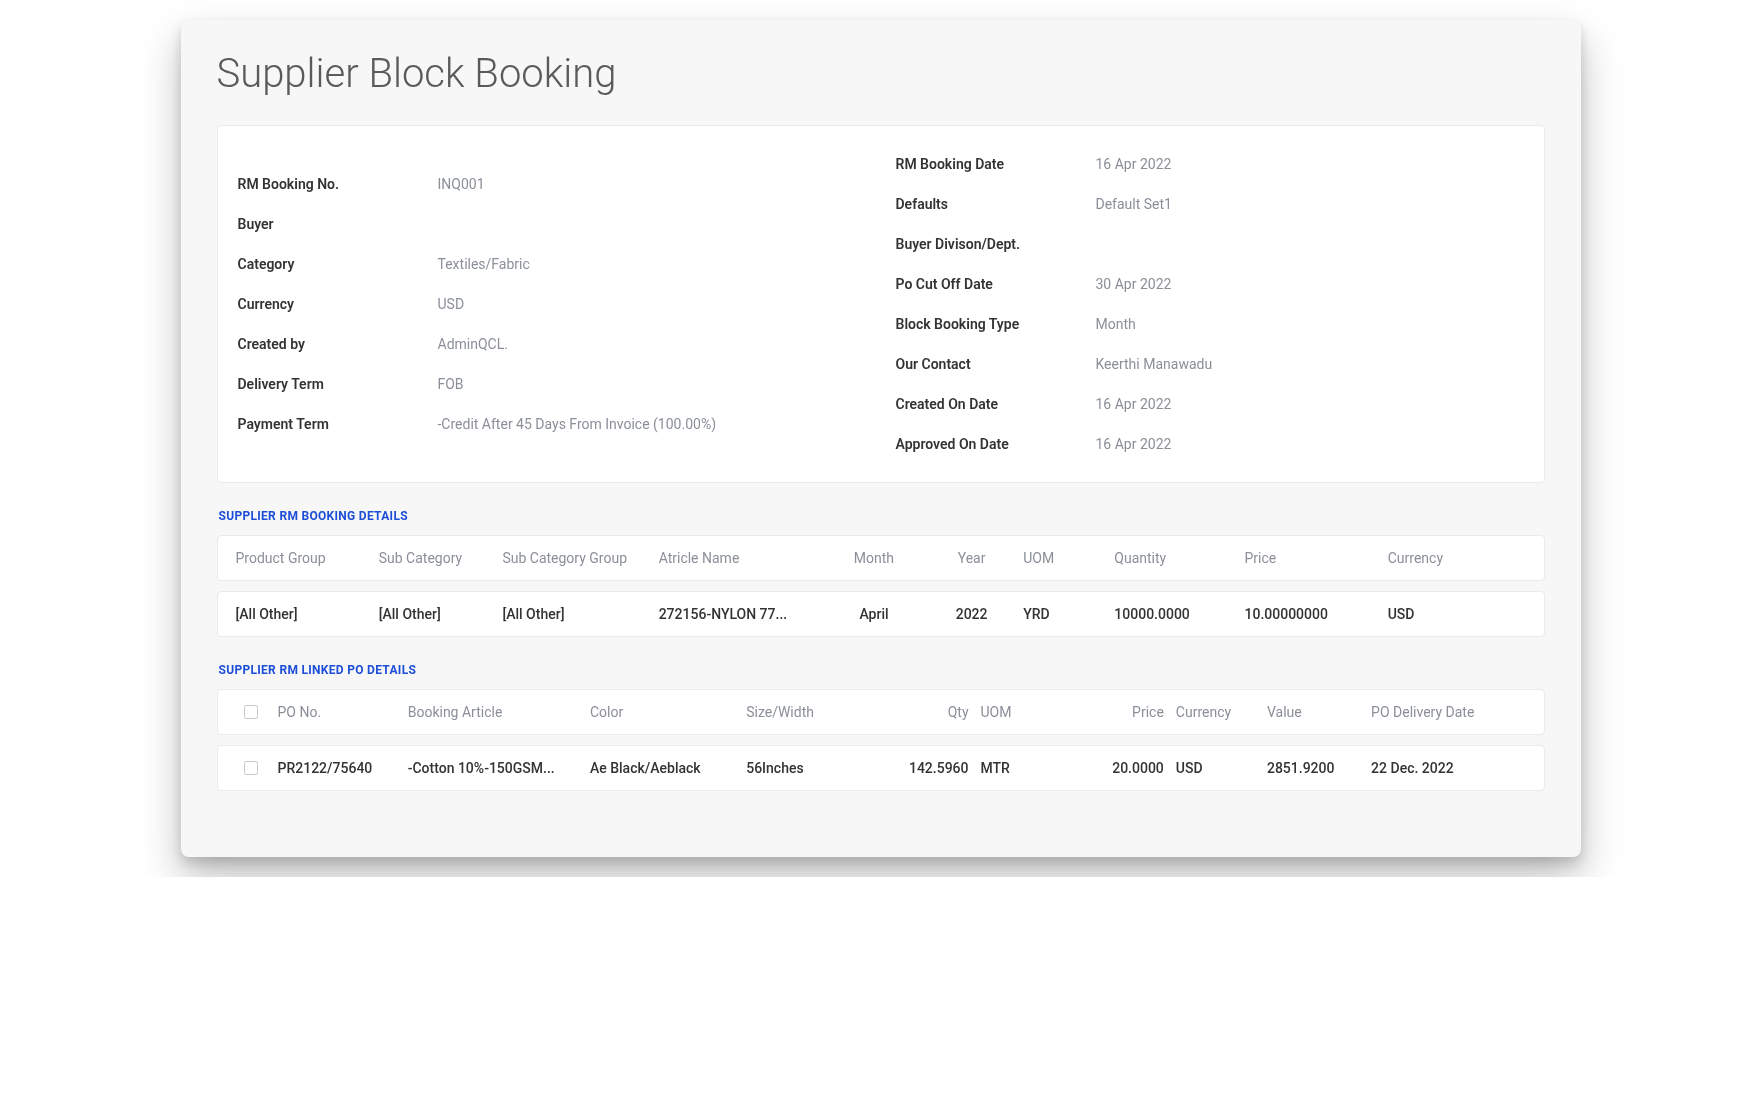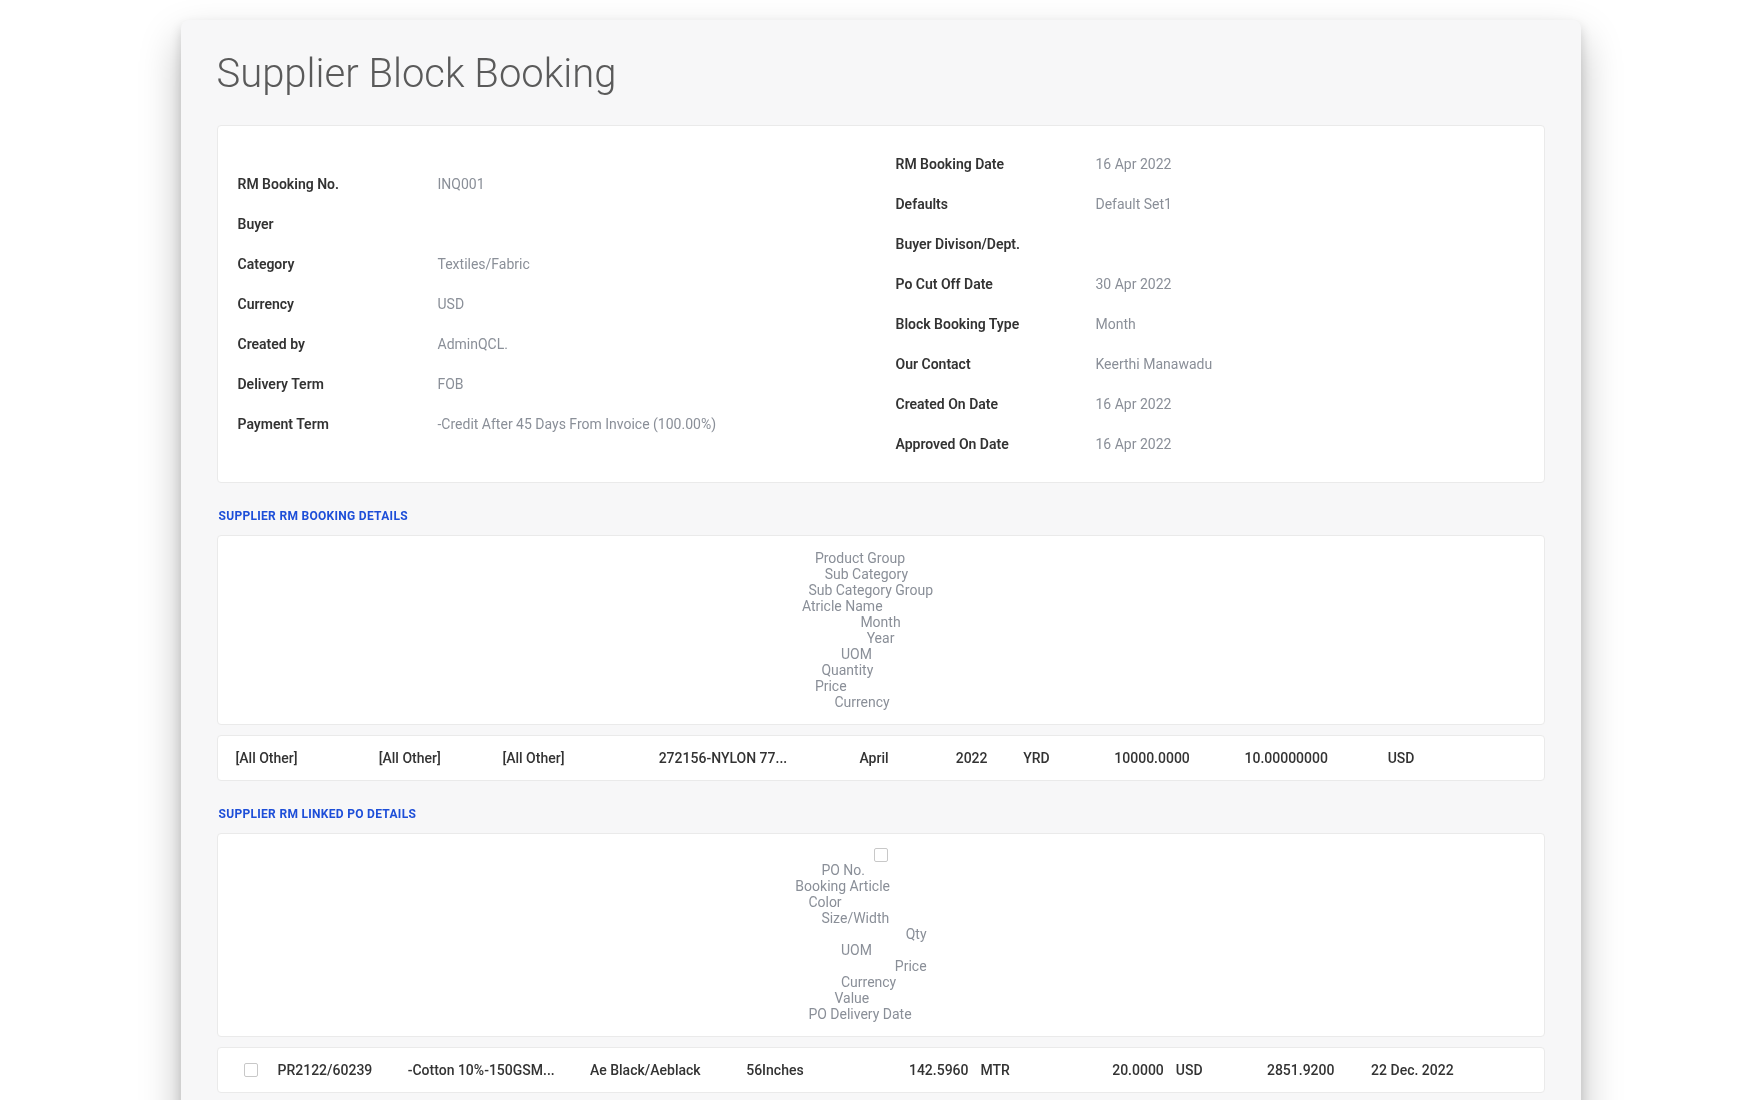--- a/index.html
+++ b/index.html
@@ -72,21 +72,20 @@
     align-items: center;
     background: #fff;
     border: 1px solid #eaeaea;
     border-radius: 4px;
     padding: 14px 12px;
     font-size: 14px;
   }
   .table-header {
     color: #8a8f98;
     margin-bottom: 10px;
-    flex-direction: column;
   }
   .table-body-row {
     color: #333;
     font-weight: 500;
   }
   .th, .td {
     padding: 0 6px;
     overflow: hidden;
     text-overflow: ellipsis;
     white-space: nowrap;
@@ -242,21 +241,21 @@
       <div class="th col-p-uom">UOM</div>
       <div class="th col-p-price">Price</div>
       <div class="th col-p-cur">Currency</div>
       <div class="th col-p-val">Value</div>
       <div class="th col-p-date">PO Delivery Date</div>
     </div>
     <div class="table-body-row">
       <div class="td col-p-chk">
           <span class="chk"></span>
         </div>
-      <div class="td col-p-po">PR2122/60239</div>
+      <div class="td col-p-po">PR2122/75640</div>
       <div class="td col-p-bart">-Cotton 10%-150GSM...</div>
       <div class="td col-p-color">Ae Black/Aeblack</div>
       <div class="td col-p-size">56Inches</div>
       <div class="td col-p-qty">142.5960</div>
       <div class="td col-p-uom">MTR</div>
       <div class="td col-p-price">20.0000</div>
       <div class="td col-p-cur">USD</div>
       <div class="td col-p-val">2851.9200</div>
       <div class="td col-p-date">22 Dec. 2022</div>
     </div>

